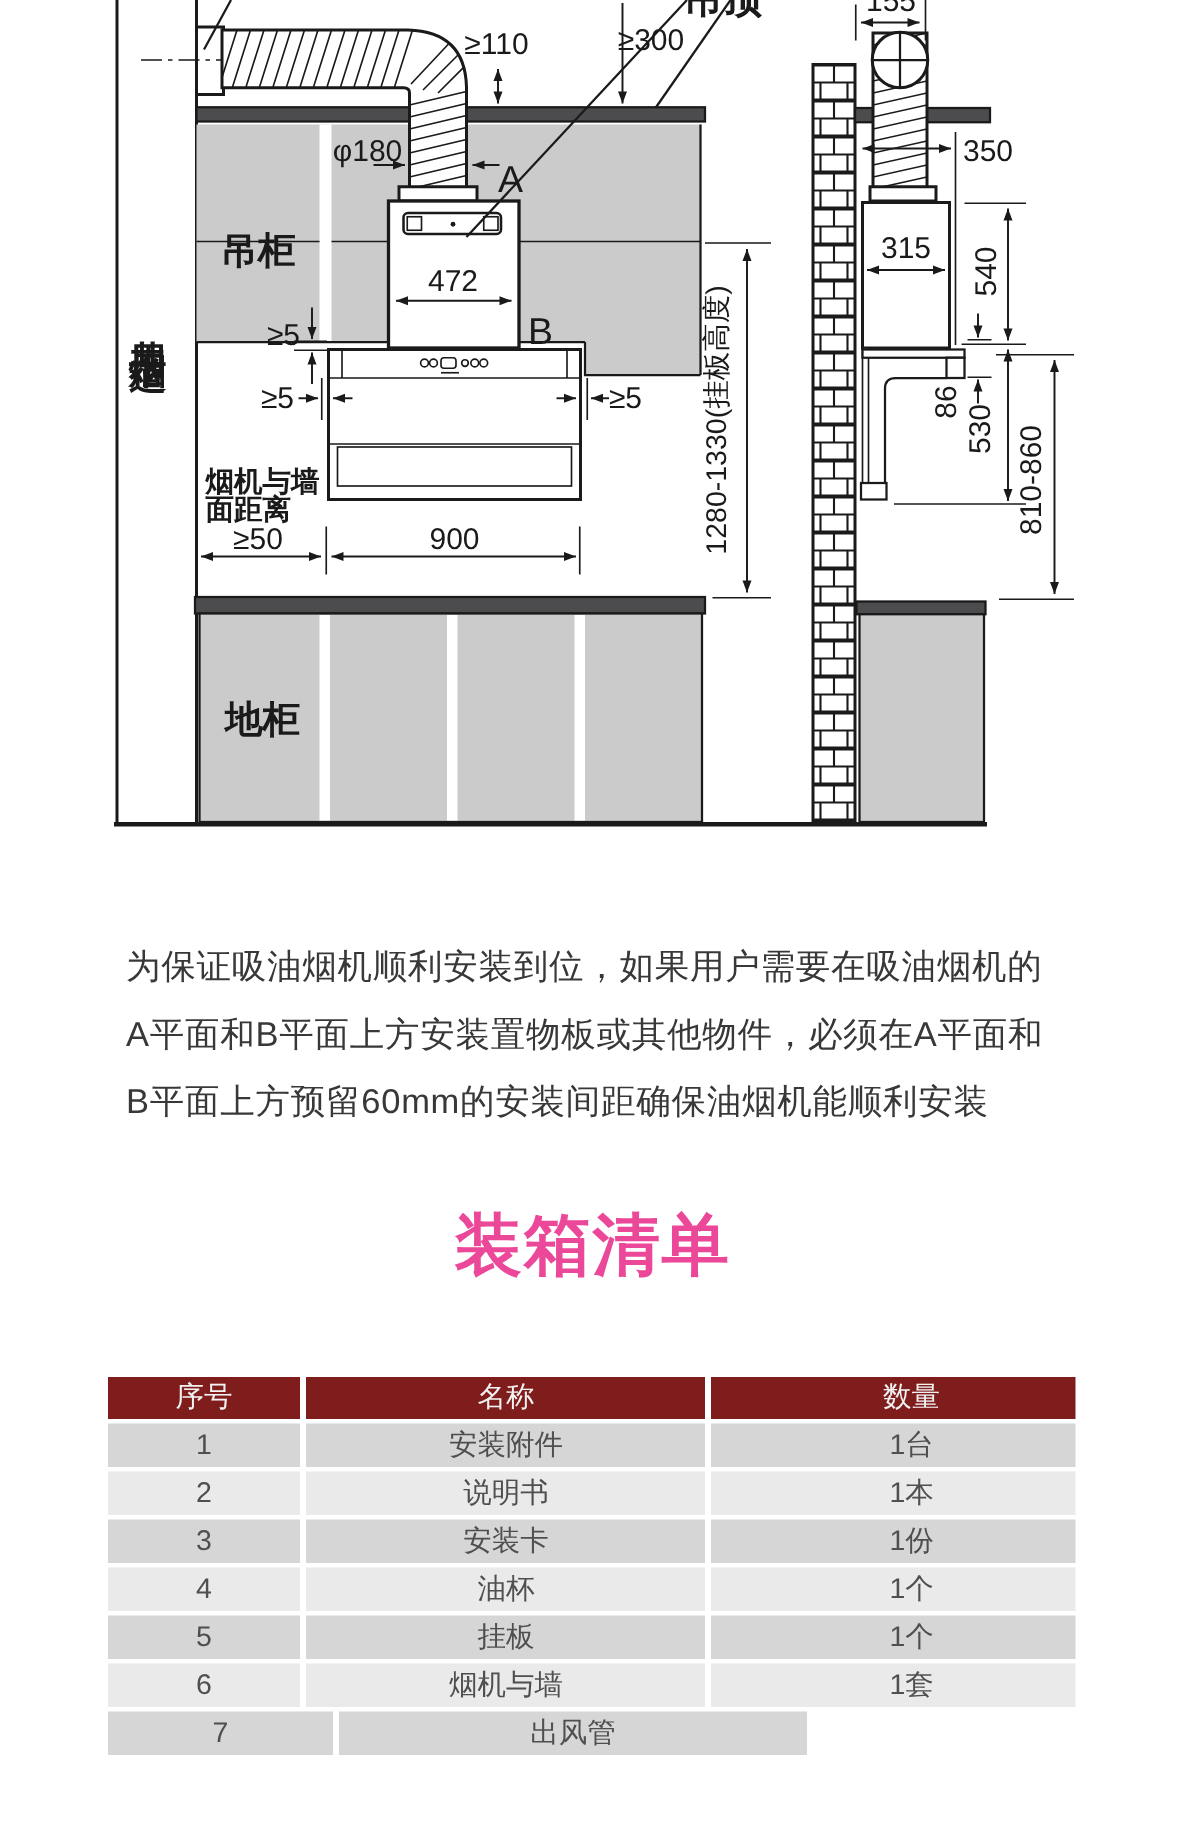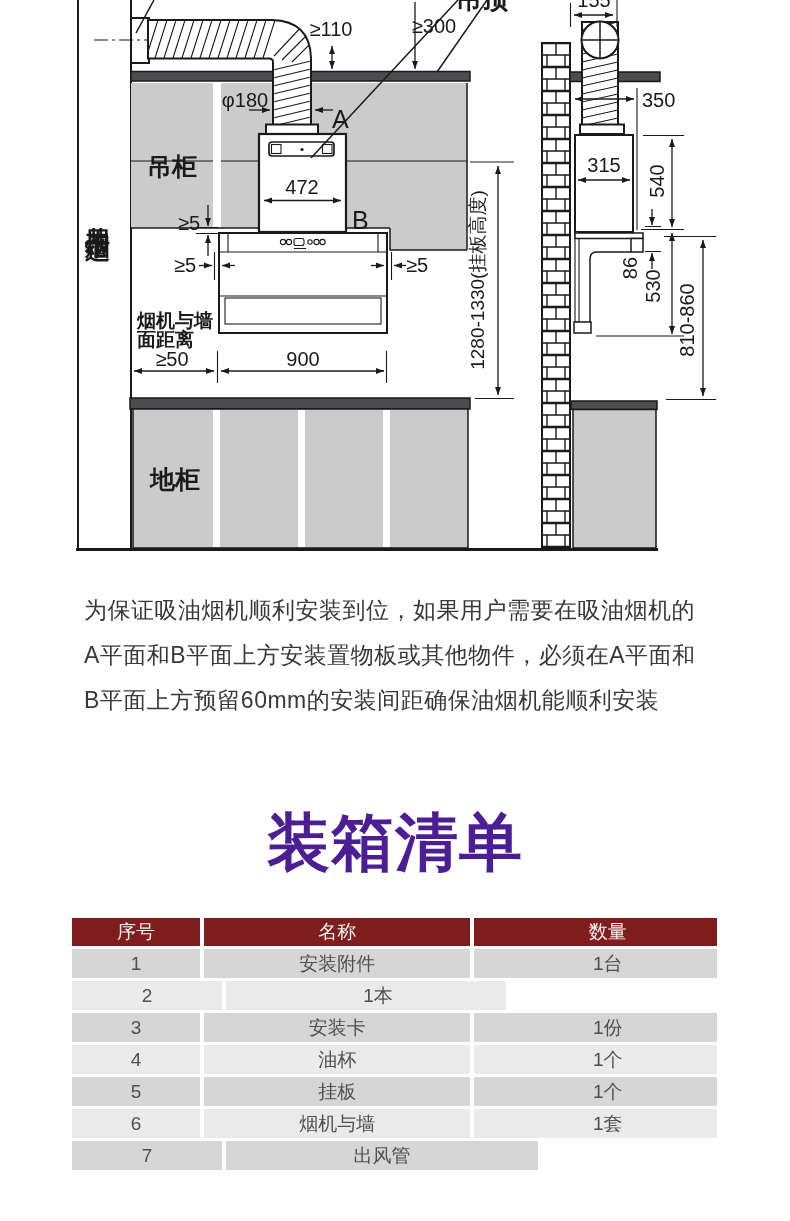--- a/index.html
+++ b/index.html
@@ -20,26 +20,26 @@
   text.dim{font:20px "Liberation Sans",sans-serif;fill:#1a1a1a;}
   text.dims{font:19px "Liberation Sans",sans-serif;fill:#1a1a1a;}
   text.big{font:25px "Liberation Sans",sans-serif;fill:#1a1a1a;}
   text.lbl{font:700 25px "Liberation Sans",sans-serif;fill:#1a1a1a;}
   text.lbs{font:700 19px "Liberation Sans",sans-serif;fill:#1a1a1a;}
   text.cut{font:700 26px "Liberation Sans",sans-serif;fill:#1a1a1a;}
   .vtext{position:absolute;left:82px;top:206px;writing-mode:vertical-rl;
          text-orientation:upright;font-size:25px;font-weight:700;color:#1a1a1a;
          letter-spacing:4px;}
   
-  #note{position:absolute;left:84px;top:588px;width:660px;font-size:23px;
+  #note{position:absolute;left:84px;top:622px;width:660px;font-size:23px;
         line-height:45px;color:#383838;letter-spacing:0.5px;}
   #note div{white-space:nowrap;}
   
   #list-title{position:absolute;left:0;top:800px;width:790px;text-align:center;
-        font-size:63px;font-weight:700;color:#4c1d95;letter-spacing:1px;}
+        font-size:45px;font-weight:700;color:#ec4899;letter-spacing:1px;}
   
   #ptable{position:absolute;left:72px;top:918px;width:645px;}
   .trow{display:flex;margin-bottom:3px;}
   .c1{width:150px;}
   .c2{width:312px;margin-left:4px;}
   .c3{width:256px;margin-left:4px;padding-left:24px;}
   .hrow .cell{background:#7f1d1d;color:#f2f2f2;height:28px;line-height:28px;}
   .drow .cell{height:29px;line-height:29px;color:#4f4f4f;}
   .drow.odd .cell{background:#d6d6d6;}
   .drow.even .cell{background:#eaeaea;}
@@ -231,20 +231,21 @@
       <div class="cell c2">名称</div>
       <div class="cell c3">数量</div>
     </div>
     <div class="trow drow odd">
       <div class="cell c1">1</div>
       <div class="cell c2">安装附件</div>
       <div class="cell c3">1台</div>
     </div>
     <div class="trow drow even">
       <div class="cell c1">2</div>
+      <div class="cell c2">说明书</div>
       <div class="cell c3">1本</div>
     </div>
     <div class="trow drow odd">
       <div class="cell c1">3</div>
       <div class="cell c2">安装卡</div>
       <div class="cell c3">1份</div>
     </div>
     <div class="trow drow even">
       <div class="cell c1">4</div>
       <div class="cell c2">油杯</div>

